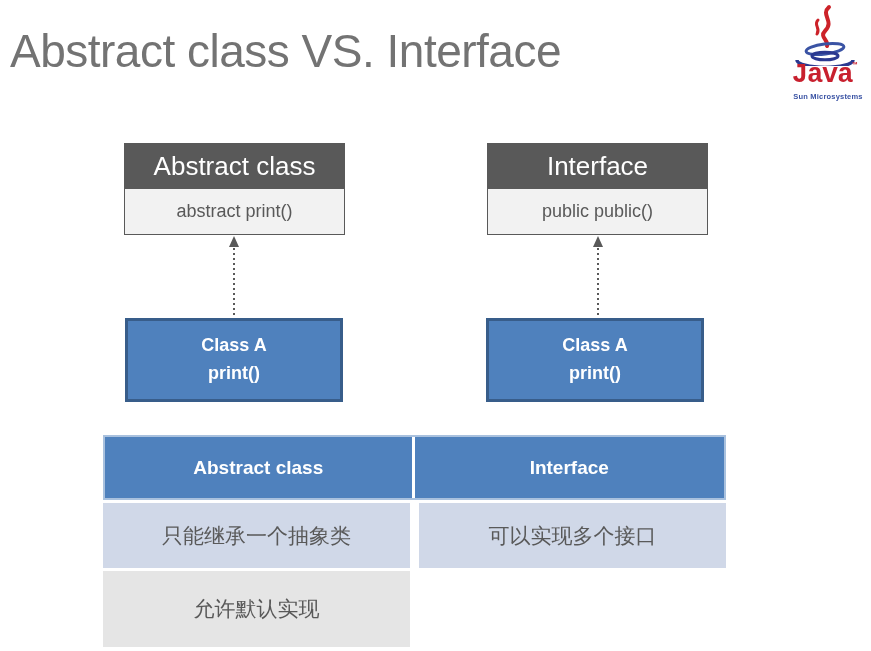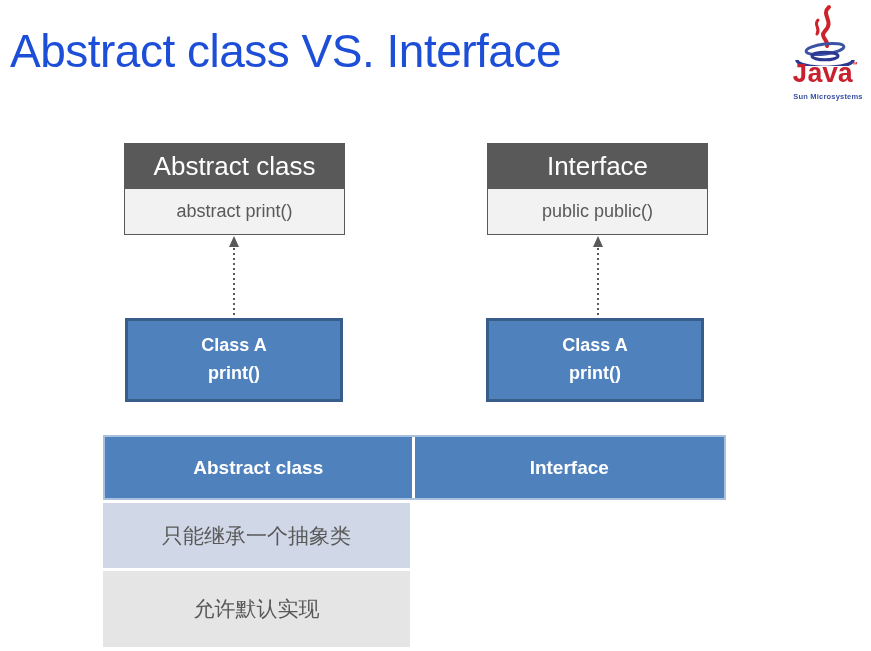--- a/index.html
+++ b/index.html
@@ -3,21 +3,21 @@
 <meta charset="utf-8">
 <style>
   * { margin:0; padding:0; box-sizing:border-box; }
   html,body { background:#ffffff; }
   .slide {
     position:relative; width:871px; height:651px; background:#ffffff;
     font-family:"Liberation Sans", sans-serif; overflow:hidden;
   }
   .slide-title {
     position:absolute; left:10px; top:24px;
-    font-size:46px; font-weight:400; color:#1d4ed8; letter-spacing:-0.5px;
+    font-size:46px; font-weight:400; color:#737373; letter-spacing:-0.5px;
     white-space:nowrap;
   }
   
   .java-logo { position:absolute; right:8px; top:4px; width:78px; text-align:center; }
   .java-logo svg { display:block; margin:0 auto; }
   .java-wordmark { font-size:27px; font-weight:700; color:#C8202E; letter-spacing:-1px; line-height:1; margin-top:-4px; font-family:Liberation Mono, monospace; }
   .java-tm { font-size:8px; vertical-align:top; }
   .java-sub { font-size:7.5px; font-weight:700; color:#3A53A4; margin-top:3px; letter-spacing:0.2px;margin-left:8px; }
   
   .uml-box { position:absolute; width:221px; border:1px solid #595959; }
@@ -106,19 +106,20 @@
     <div>print()</div>
   </div>
 
   <div class="cmp-table">
     <div class="t-row t-head">
       <div class="t-cell">Abstract class</div>
       <div class="t-cell">Interface</div>
     </div>
     <div class="t-row t-odd">
       <div class="t-cell">只能继承一个抽象类</div>
+      <div class="t-cell">可以实现多个接口</div>
     </div>
     <div class="t-row t-even">
       <div class="t-cell">允许默认实现</div>
     </div>
   </div>
 
 </div>
 
 </body></html>

